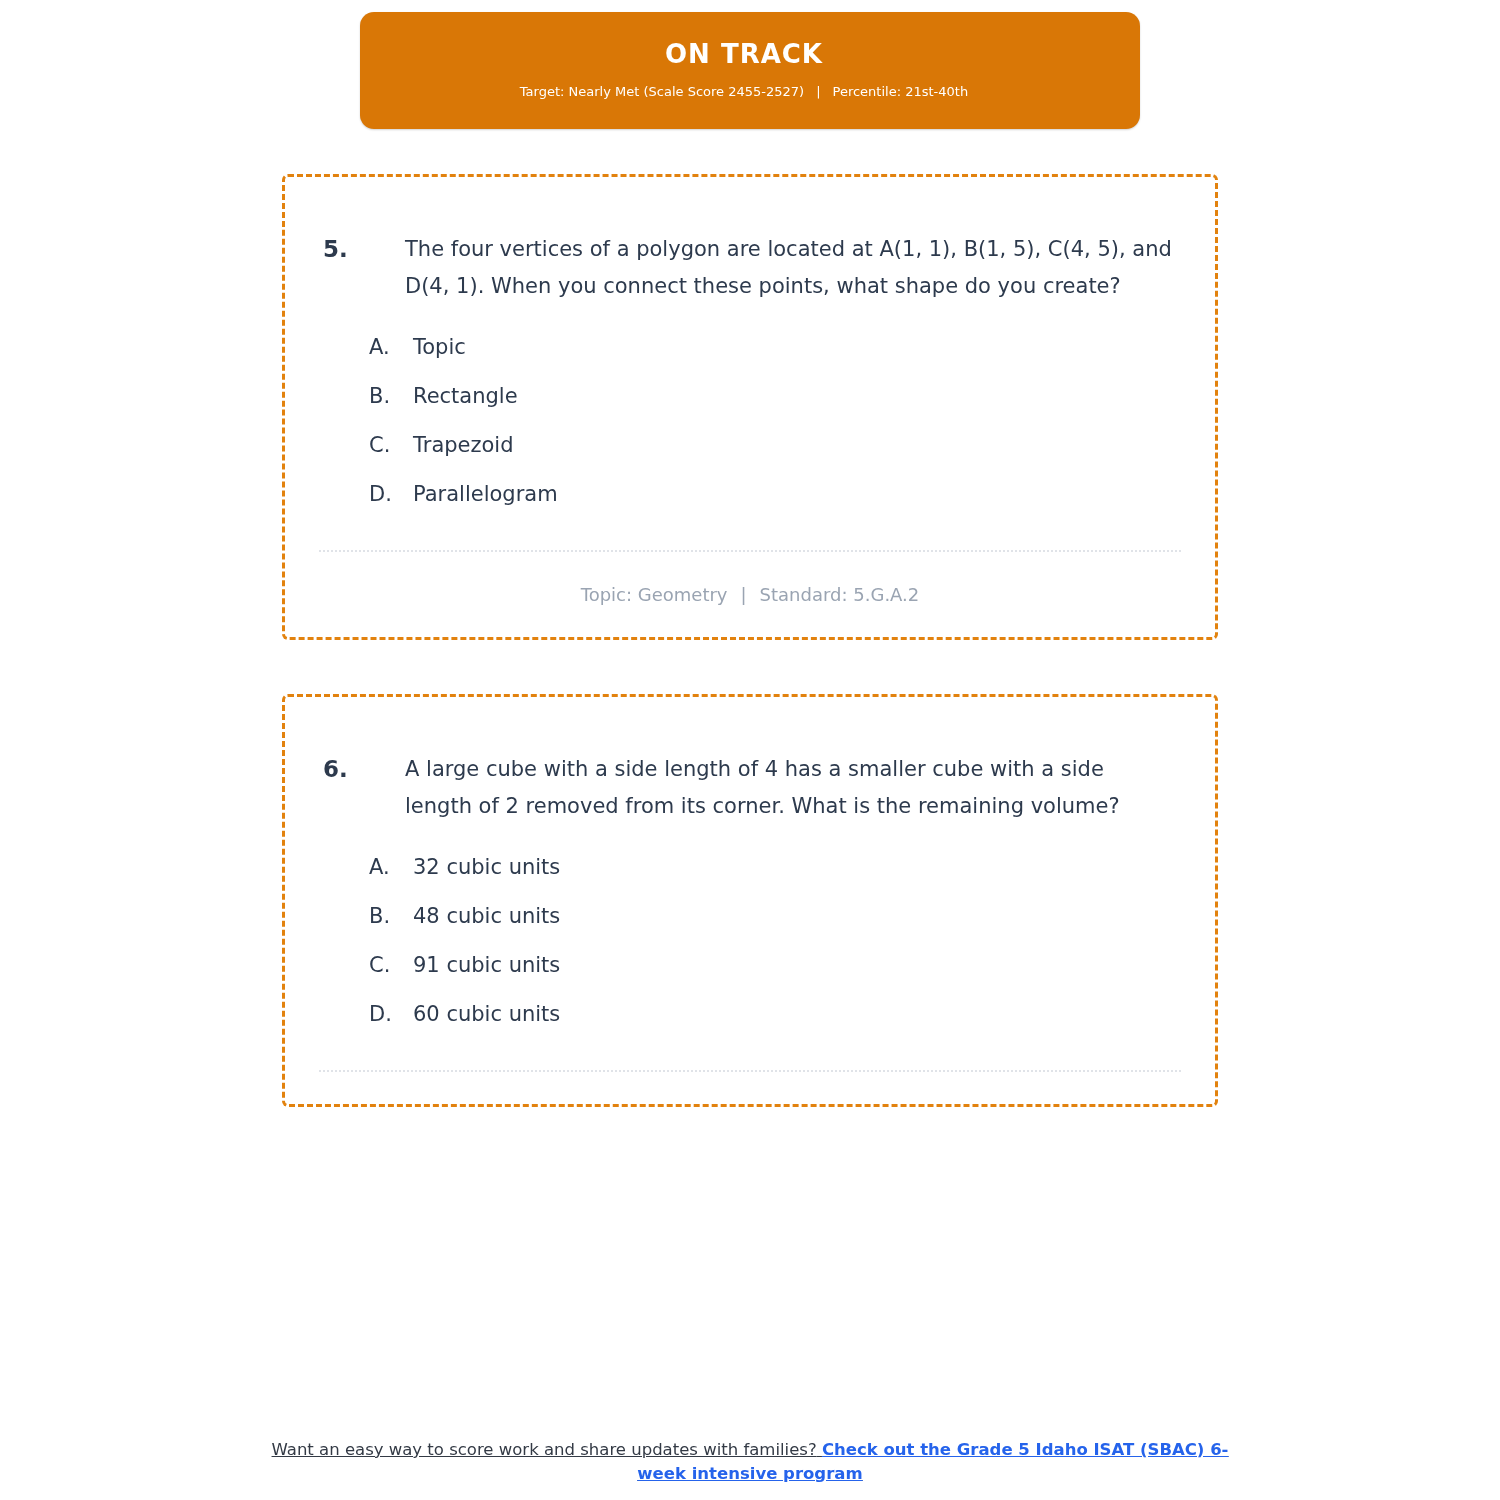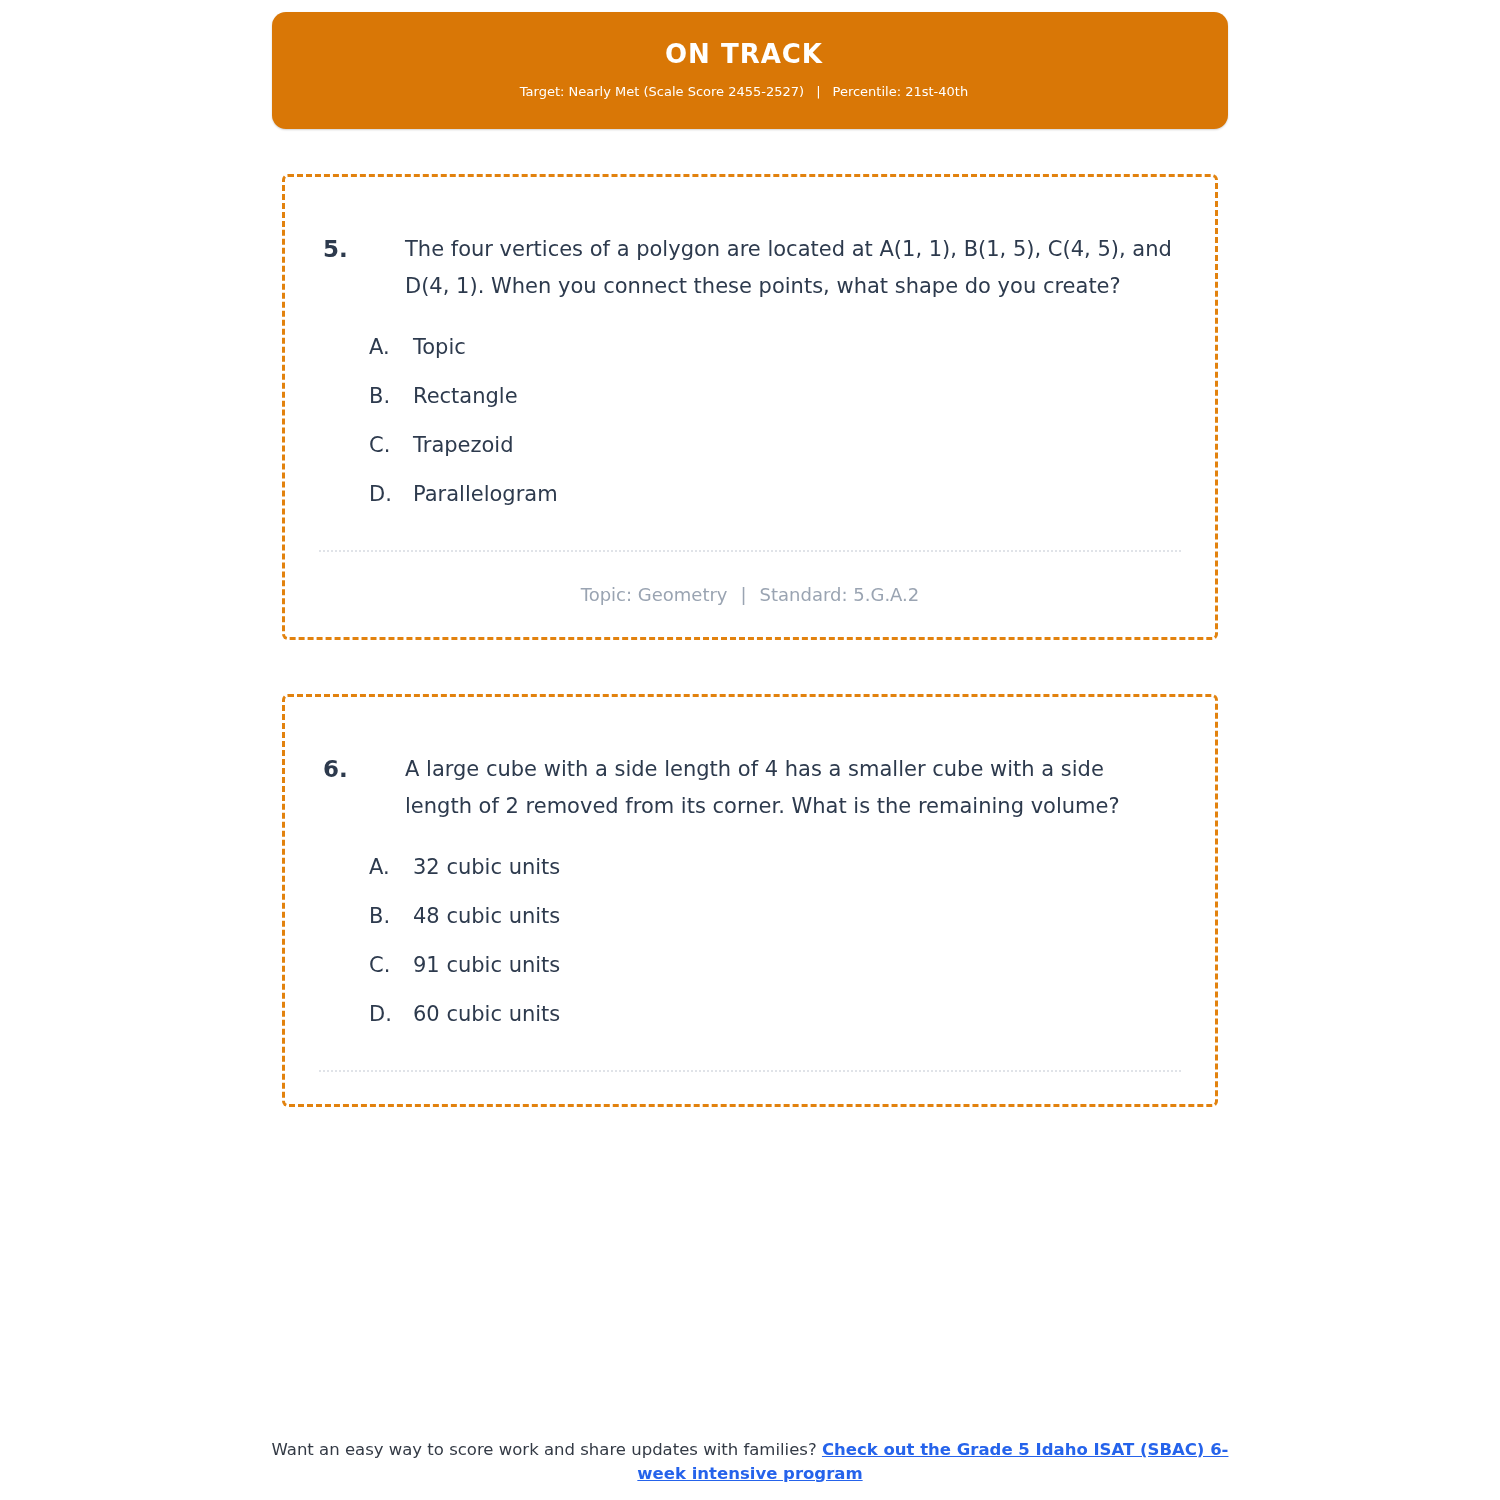--- a/index.html
+++ b/index.html
@@ -9,21 +9,21 @@
     font-family: "DejaVu Sans", "Liberation Sans", sans-serif;
   }
   body {
     position: relative;
     height: 1500px;
     overflow: hidden;
   }
 
   
   .banner {
-    width: 956px;
+    width: 780px;
     margin: 12px auto 0 auto;
     background: #D97706;
     border-radius: 14px;
     text-align: center;
     padding: 27px 32px 30px 20px;
     box-shadow: 0 1px 2px rgba(0,0,0,0.18);
   }
   .banner-title {
     color: #ffffff;
     font-size: 26px;
@@ -99,20 +99,21 @@
   .footer {
     position: absolute;
     top: 1438px;
     left: 50%;
     transform: translateX(-50%);
     width: 960px;
     text-align: center;
     font-size: 16.5px;
     line-height: 1.45;
     color: #333a45;
+    text-decoration: underline;
   }
   .footer a {
     color: #2563EB;
     font-weight: bold;
     text-decoration: underline;
     cursor: pointer;
   }
 </style>
 </head>
 <body>

